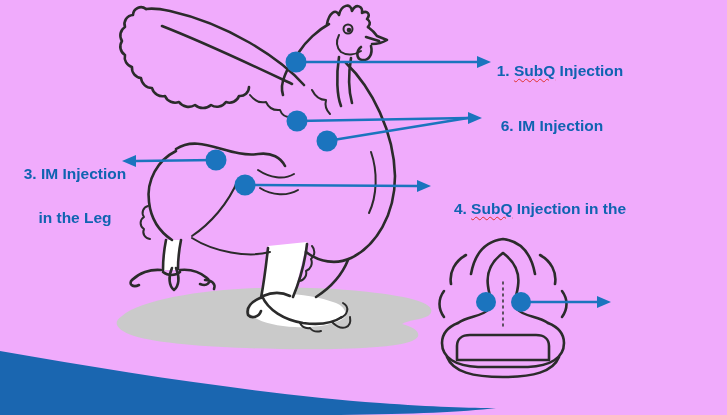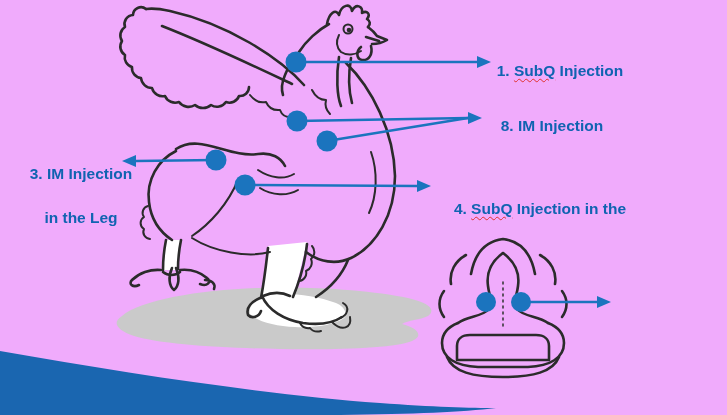--- a/index.html
+++ b/index.html
@@ -151,24 +151,24 @@
     </g>
 
     <path class="band" d="M0,351 C130,374 270,395 380,403 C432,407 472,408 496,408 C462,412 415,414 340,415 L0,415 Z"></path>
   </svg>
 
   <div class="label" style="left:491px;top:38px;width:138px;">
     <span>1. </span><span class="sq">SubQ</span><span> Injection</span><br>
   </div>
 
   <div class="label" style="left:486px;top:93px;width:132px;">
-    <span>8. IM Injection</span><span class="sq"></span><span></span><br>
+    <span>6. IM Injection</span><span class="sq"></span><span></span><br>
   </div>
 
-  <div class="label" style="left:8px;top:141px;width:146px;">
+  <div class="label" style="left:2px;top:141px;width:146px;">
     <span>3. IM Injection</span><span class="sq"></span><span></span><br>
     <span>in the Leg</span>
   </div>
 
   <div class="label" style="left:434px;top:176px;width:212px;">
     <span>4. </span><span class="sq">SubQ</span><span> Injection in the</span><br>
   </div>
 
 
 </div>

